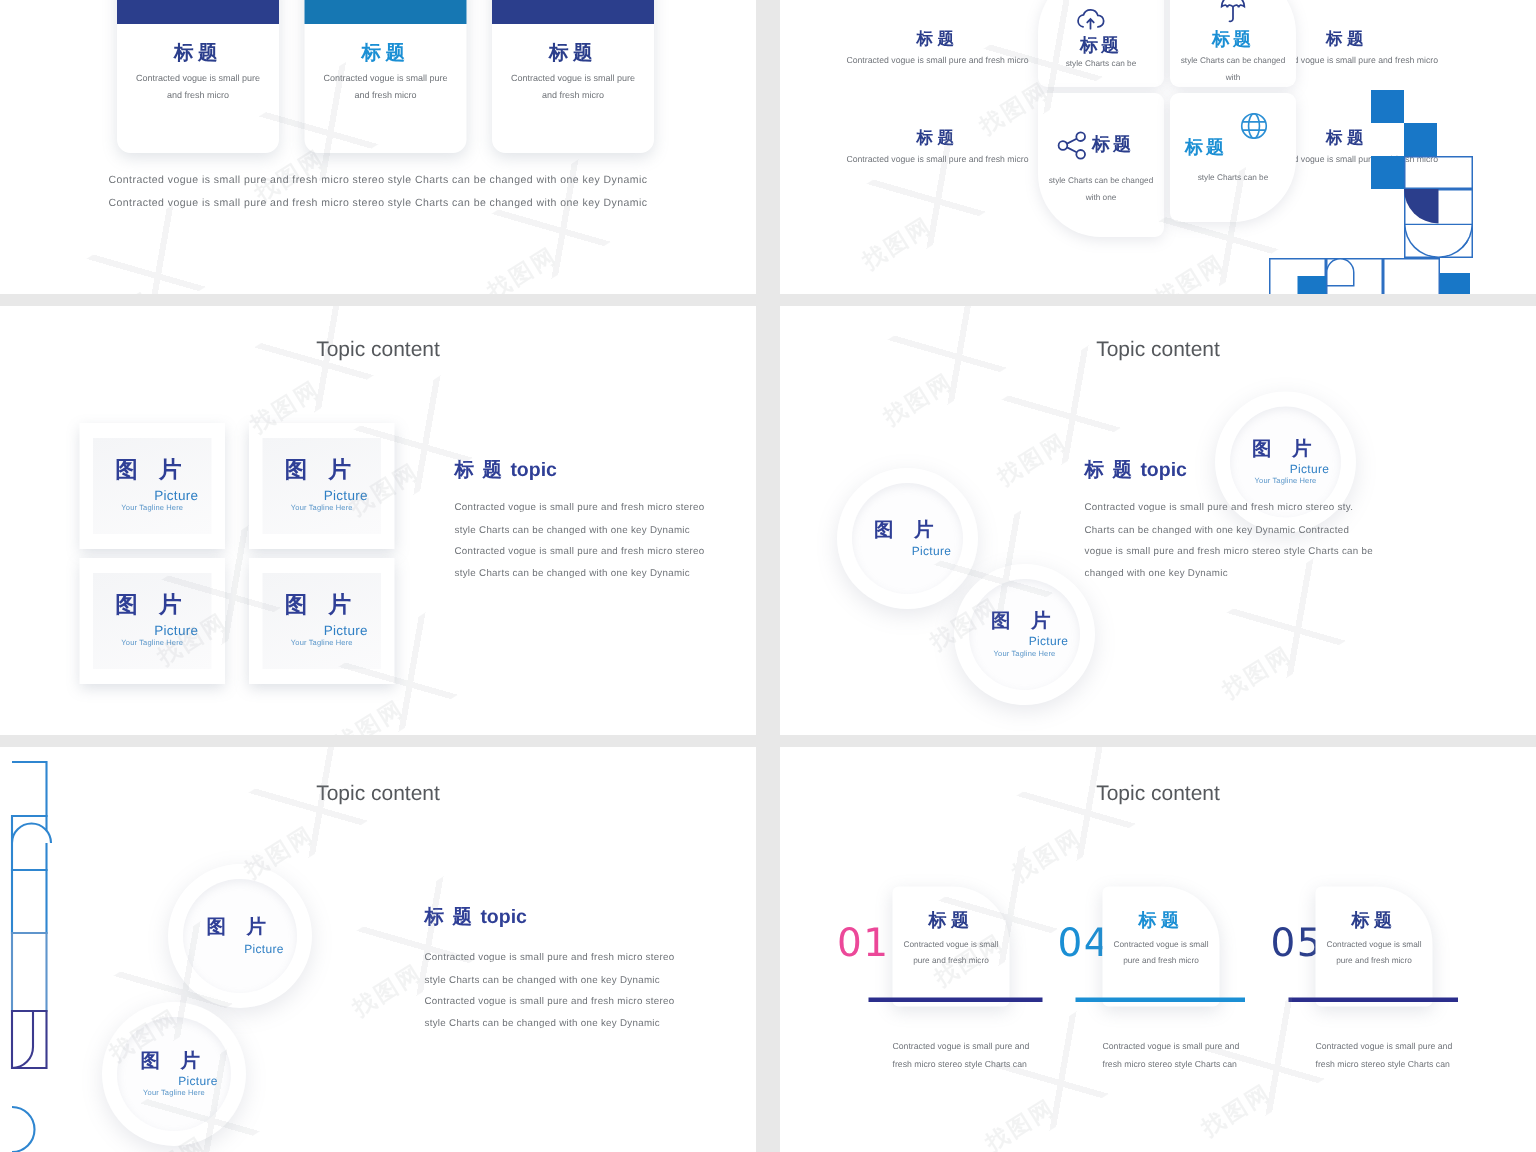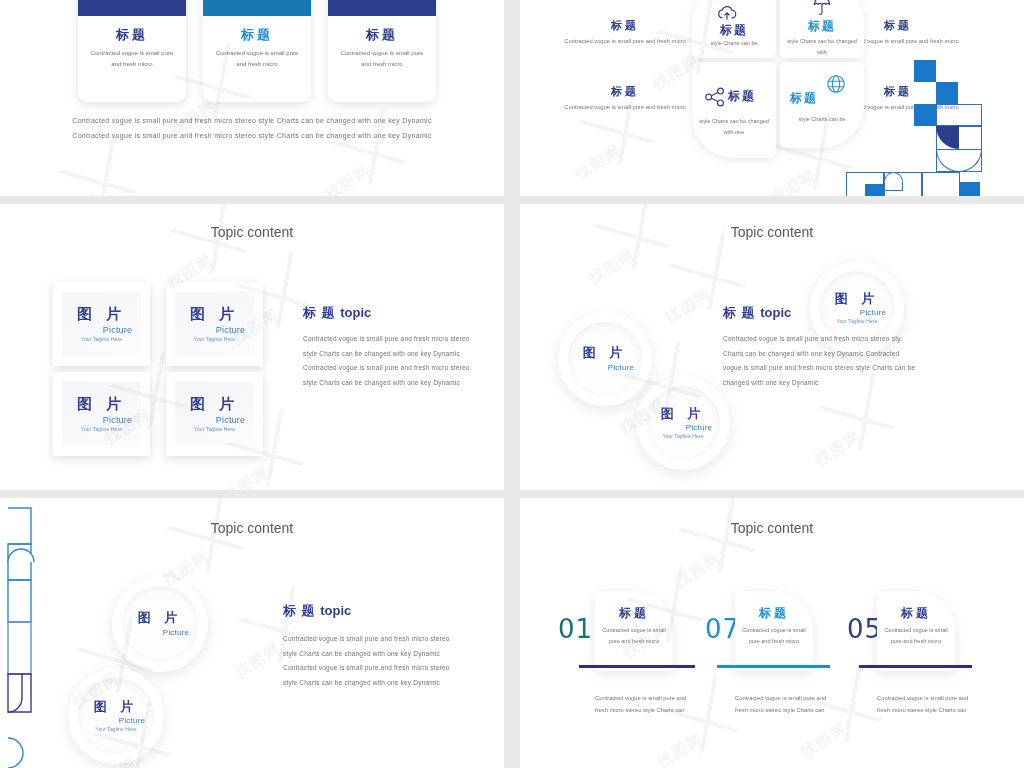--- a/index.html
+++ b/index.html
@@ -405,29 +405,29 @@
       <i style="left:78px;top:130px"></i>
         <b style="left:71px;top:183px">找图网</b>
       <i style="left:96px;top:215px"></i>
         <b style="left:89px;top:268px">找图网</b>
     </div>
   </div>
 
   <div class="slide s6">
     <div class="slide-title" style="top:22px;font-size:14px">Topic content</div>
 
-    <div class="num" style="left:38px;top:116px;color:#0f766e">01</div>
+    <div class="num" style="left:38px;top:116px;color:#ec4899">01</div>
     <div class="ptile" style="left:75px;top:93px">
       <h5 style="color:#2b3e8c">标题</h5>
       <p>Contracted vogue is small pure and fresh micro</p>
     </div>
     <div class="bar" style="left:59px;top:167px;width:116px;background:#2b2e8c"></div>
     <div class="desc" style="left:75px;top:195px">Contracted vogue is small pure and fresh micro stereo style Charts can</div>
 
-    <div class="num" style="left:185px;top:116px;color:#1b8fd4">07</div>
+    <div class="num" style="left:185px;top:116px;color:#1b8fd4">04</div>
     <div class="ptile" style="left:215px;top:93px">
       <h5 style="color:#1b8fd4">标题</h5>
       <p>Contracted vogue is small pure and fresh micro</p>
     </div>
     <div class="bar" style="left:197px;top:167px;width:113px;background:#1b8fd4"></div>
     <div class="desc" style="left:215px;top:195px">Contracted vogue is small pure and fresh micro stereo style Charts can</div>
 
     <div class="num" style="left:327px;top:116px;color:#2b3e8c">05</div>
     <div class="ptile" style="left:357px;top:93px">
       <h5 style="color:#2b3e8c">标题</h5>

